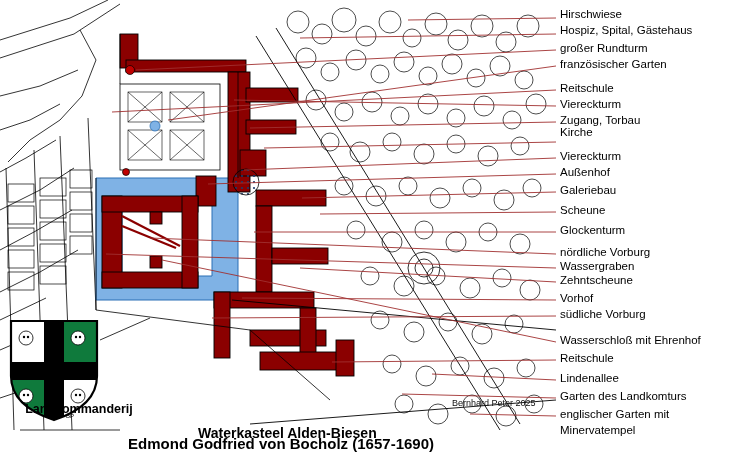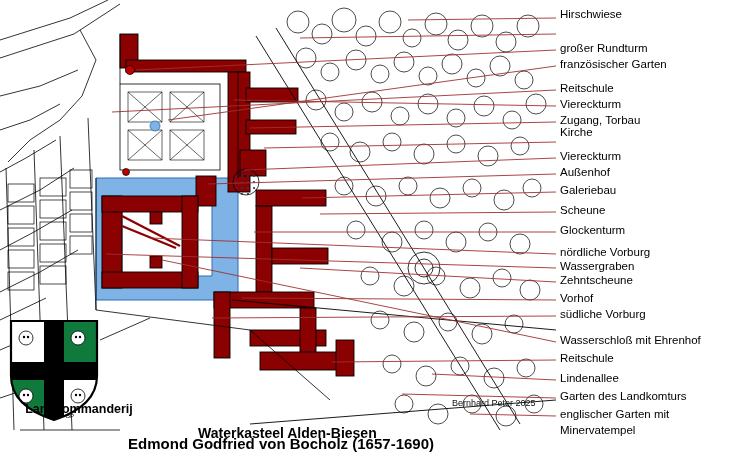--- a/index.html
+++ b/index.html
@@ -291,20 +291,21 @@
       <path d="M556 380 L432 374"></path>
       <path d="M556 398 L402 394"></path>
       <path d="M556 416 L470 414"></path>
 
       <path d="M100 340 L150 318" stroke="#000" stroke-width="0.8"></path>
     </g>
   </svg>
 
   <div class="label-column">
     <div class="label-item" style="top:8px">Hirschwiese</div>
+    <div class="label-item" style="top:24px">Hospiz, Spital, Gästehaus</div>
     <div class="label-item" style="top:42px">großer Rundturm</div>
     <div class="label-item" style="top:58px">französischer Garten</div>
     <div class="label-item" style="top:82px">Reitschule</div>
     <div class="label-item" style="top:98px">Viereckturm</div>
     <div class="label-item" style="top:114px">Zugang, Torbau</div>
     <div class="label-item" style="top:126px">Kirche</div>
     <div class="label-item" style="top:150px">Viereckturm</div>
     <div class="label-item" style="top:166px">Außenhof</div>
     <div class="label-item" style="top:184px">Galeriebau</div>
     <div class="label-item" style="top:204px">Scheune</div>

